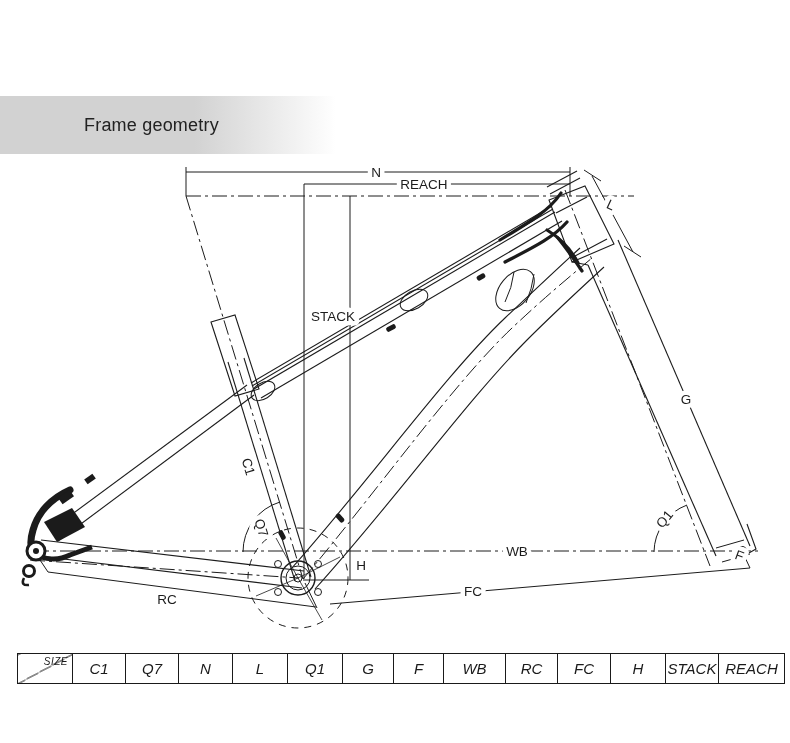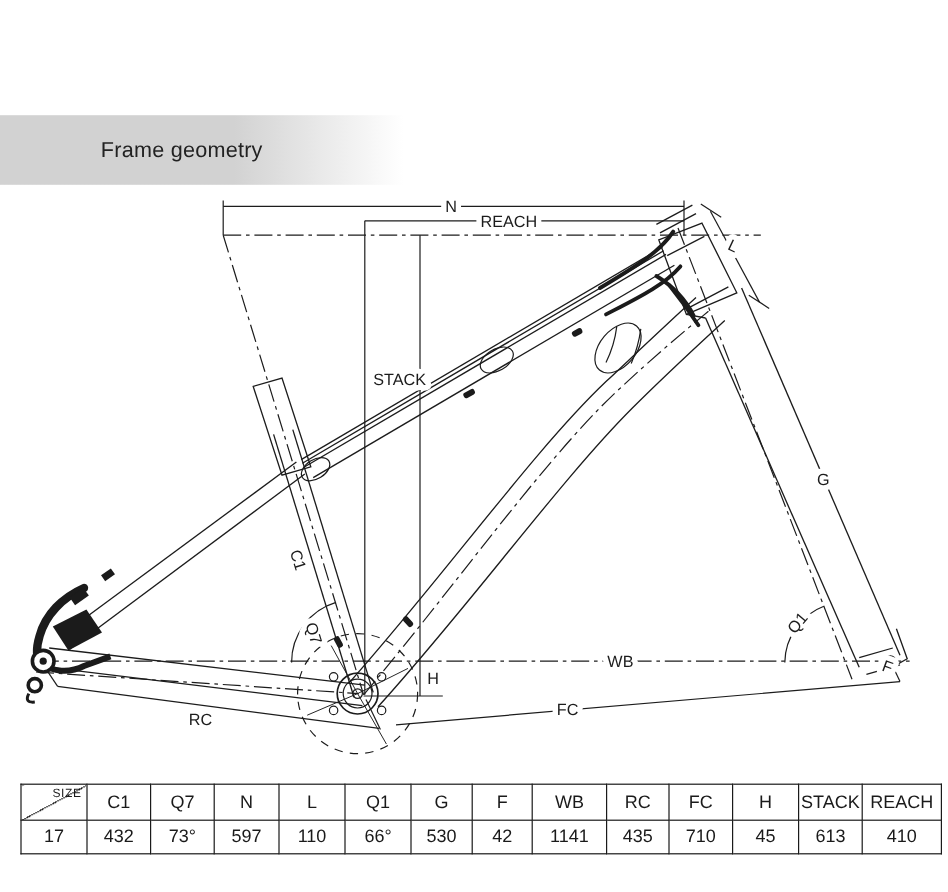--- a/index.html
+++ b/index.html
@@ -22,21 +22,21 @@
   .dd{stroke-dasharray:15 4 3 4;}
   .dash2{stroke-dasharray:7 6;}
   .lbl{
     font-family:"Liberation Sans",sans-serif;font-size:13.5px;fill:#1c1c1c;
     paint-order:stroke;stroke:#ffffff;stroke-width:9px;stroke-linejoin:round;
     text-anchor:middle;
   }
   
   table.geo{
     position:absolute;left:17px;top:653px;width:767px;
-    border-collapse:collapse;table-layout:fixed;background:#fff;
+    border-collapse:collapse;table-layout:fixed;background:#fff;font-style:italic;
   }
   table.geo th,table.geo td{
     border:1.5px solid #1a1a1a;text-align:center;vertical-align:middle;
     padding:0;font-weight:400;color:#1a1a1a;overflow:hidden;
   }
   table.geo th{height:29px;font-size:15px;}
   table.geo td{height:27px;font-size:15px;}
   th.size-cell{
     position:relative;
     background:linear-gradient(to bottom right,transparent 49.2%,#1a1a1a 49.2%,#1a1a1a 50.8%,transparent 50.8%);
@@ -199,30 +199,14 @@
     <th>Q1</th>
     <th>G</th>
     <th>F</th>
     <th>WB</th>
     <th>RC</th>
     <th>FC</th>
     <th>H</th>
     <th>STACK</th>
     <th>REACH</th>
   </tr>
-  <tr>
-    <td>17</td>
-    <td>432</td>
-    <td>73°</td>
-    <td>597</td>
-    <td>110</td>
-    <td>66°</td>
-    <td>530</td>
-    <td>42</td>
-    <td>1141</td>
-    <td>435</td>
-    <td>710</td>
-    <td>45</td>
-    <td>613</td>
-    <td>410</td>
-  </tr>
 </tbody>
   </table>
 
 </body></html>

